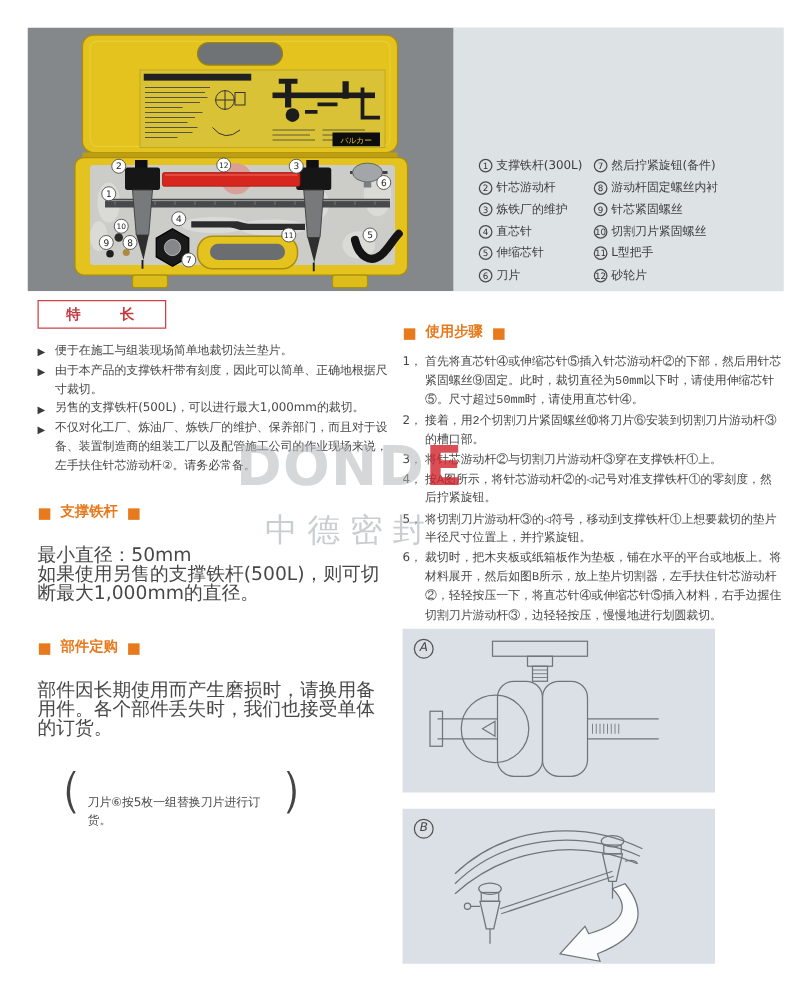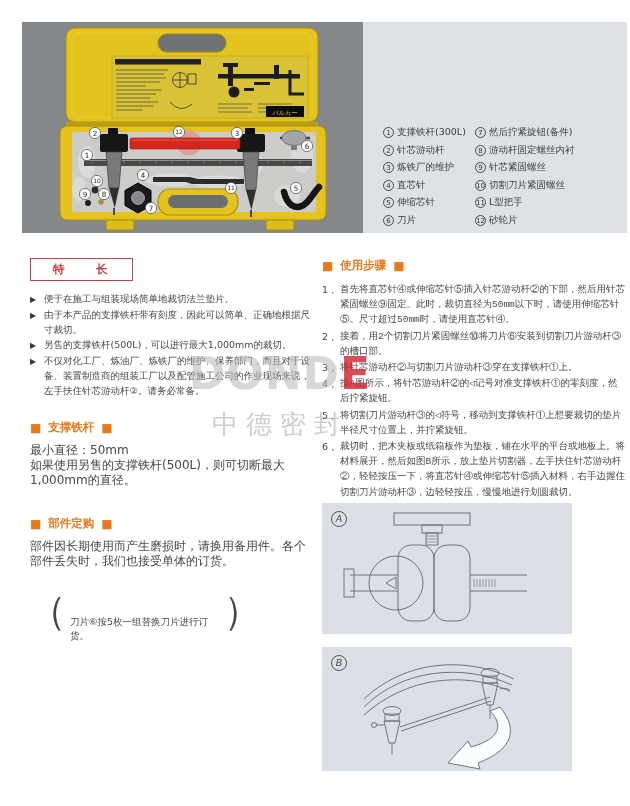--- a/index.html
+++ b/index.html
@@ -8,29 +8,29 @@
   
   .photo{position:absolute;left:22px;top:22px;width:341px;height:211px;}
   .parts-panel{position:absolute;left:363px;top:22px;width:264px;height:211px;background:#dde2e5;}
   .parts-grid{position:absolute;left:20px;top:102px;display:grid;
               grid-template-columns:92px auto;grid-template-rows:repeat(6,17.5px);
               grid-auto-flow:column;font-size:9.5px;color:#3d3d3d;}
   .part{display:flex;align-items:center;gap:3px;white-space:nowrap;}
   .pnum{flex:0 0 auto;width:11px;height:11px;border:1px solid #4a4a4a;border-radius:50%;
         font-size:7px;line-height:10px;text-align:center;box-sizing:border-box;color:#333;}
   
-  .col-left{position:absolute;left:30px;top:258px;width:282px;}
+  .col-left{position:absolute;left:30px;top:240px;width:282px;}
   .feat-box{display:inline-block;border:1.5px solid #cf4146;color:#c43a40;font-weight:bold;
             font-size:11.5px;padding:3px 14px 3px 22px;letter-spacing:10px;}
   .bullets{margin-top:10px;}
   .bullet{display:flex;gap:4px;font-size:9.5px;line-height:15px;color:#474747;}
   .bm{flex:0 0 10px;font-size:8px;padding-top:1px;color:#3a3a3a;}
   .sec-h{color:#e87a1e;font-weight:bold;font-size:11.5px;display:flex;align-items:center;gap:7px;}
   .sq{font-size:12px;line-height:1;}
-  .cut-lines,.order-body{font-size:12px;line-height:15px;margin-top:8px;color:#474747;}
+  .cut-lines,.order-body{font-size:15px;line-height:15px;margin-top:20px;color:#474747;}
   .cut-lines div{margin:0;}
   .order-note{display:flex;align-items:center;gap:4px;margin-top:10px;font-size:9.5px;line-height:14px;}
   .paren{font-size:36px;font-weight:100;color:#444;line-height:1;transform:scaleY(1.1);}
   .note-text{width:150px;margin-top:36px;} .mt22{margin-top:22px;}
   
   .col-right{position:absolute;left:322px;top:258px;width:303px;}
   .steps{margin-top:9px;}
   .step{display:flex;font-size:9.5px;line-height:15.2px;margin-bottom:1px;color:#474747;}
   .sn{flex:0 0 18px;}
   .st{flex:1;font-family:Liberation Mono, monospace;}

